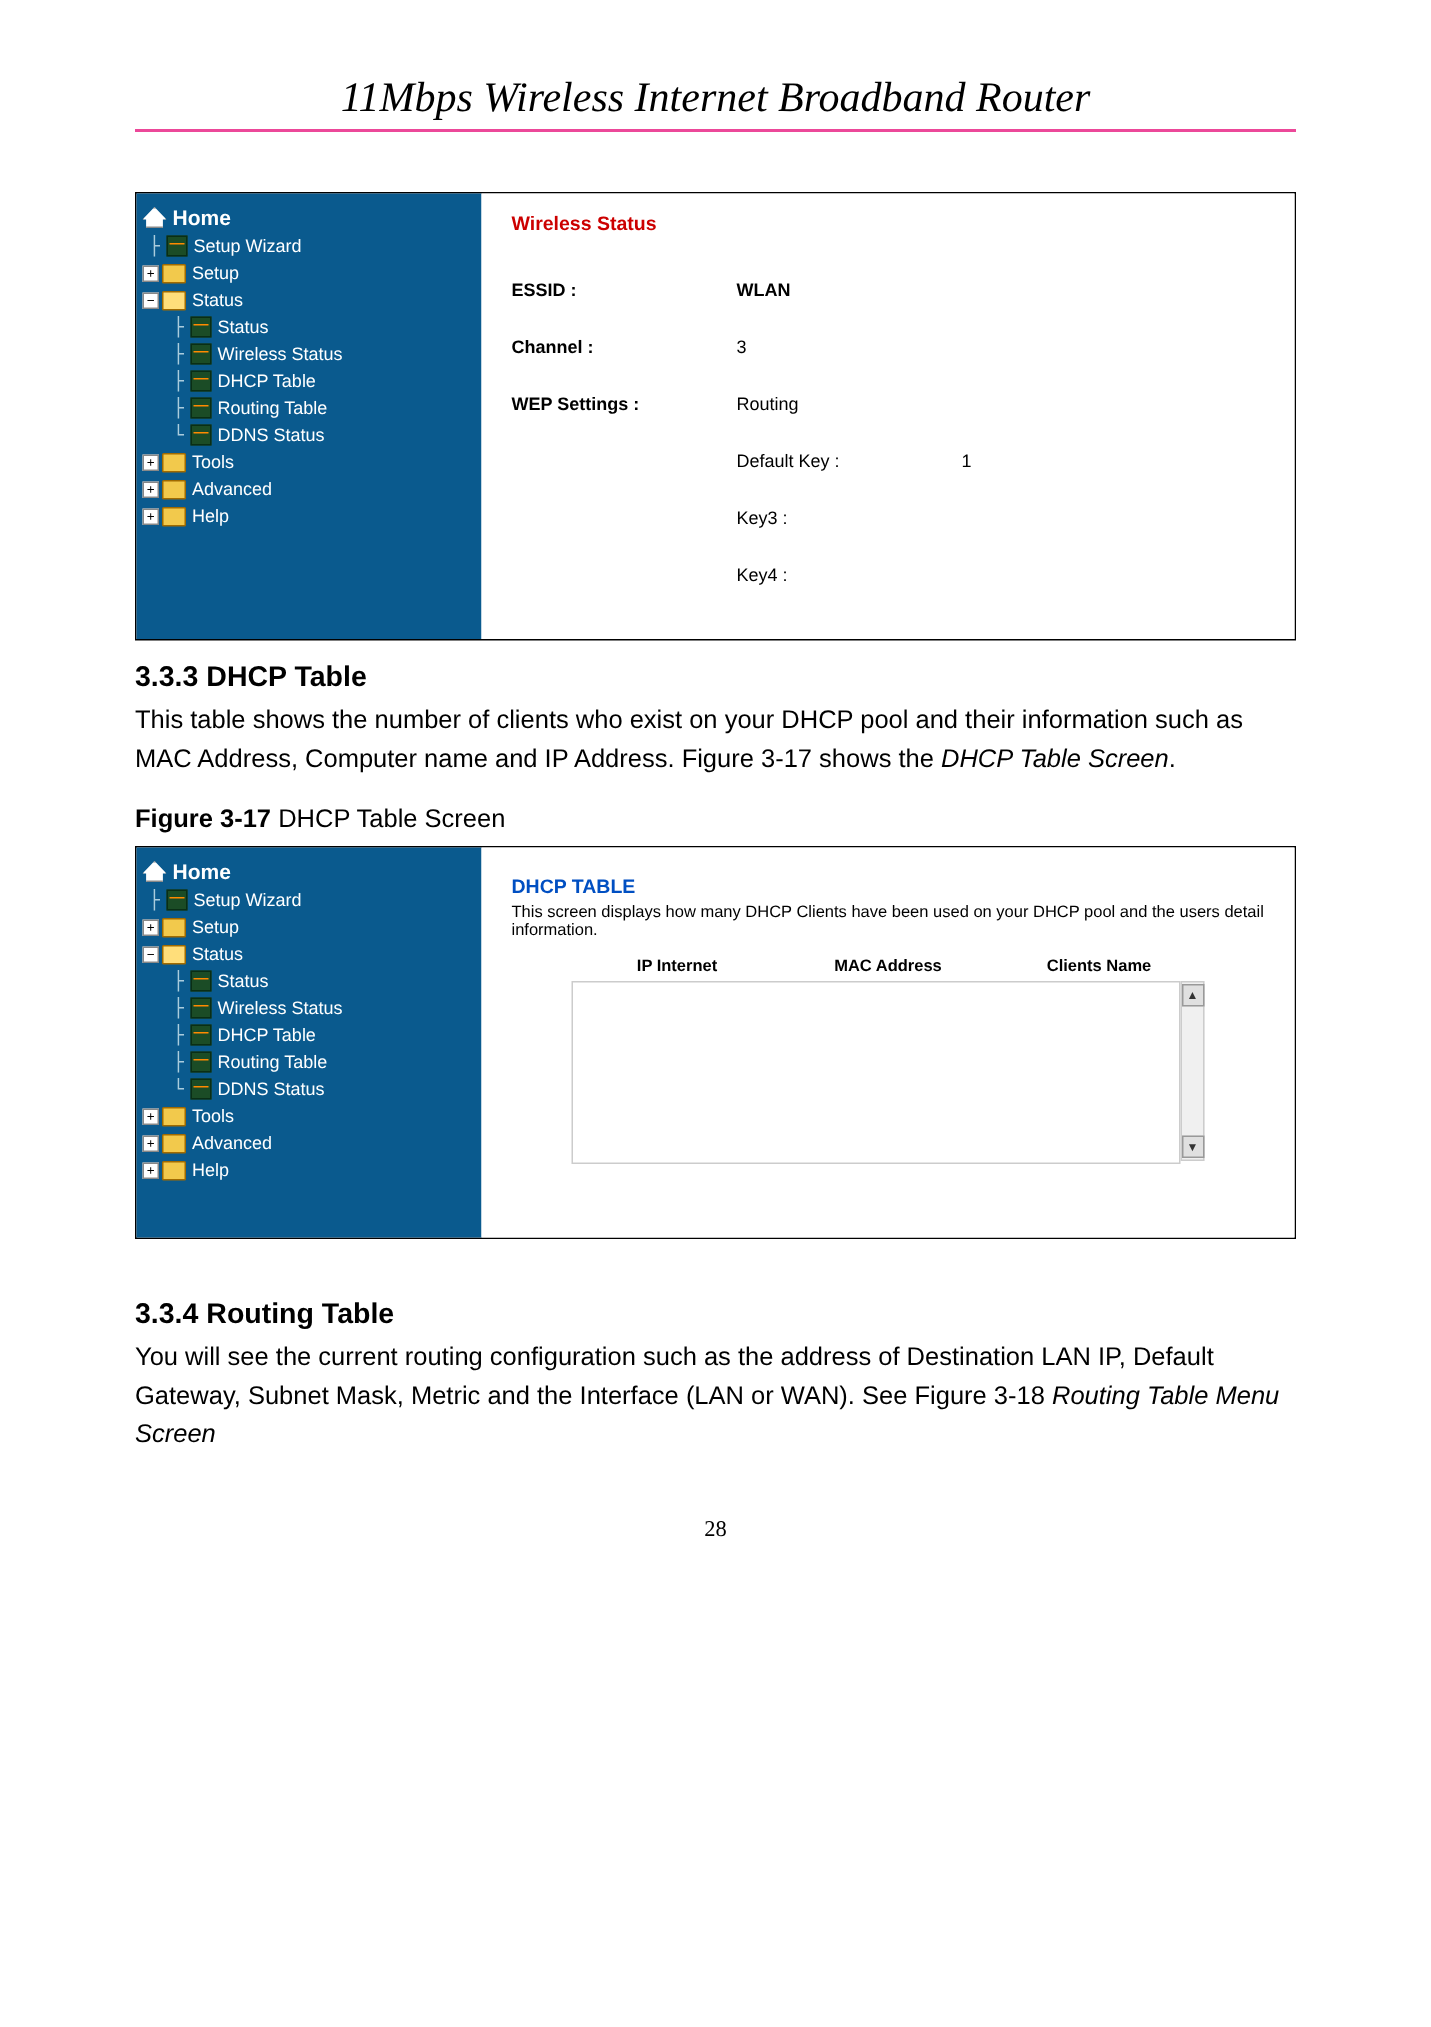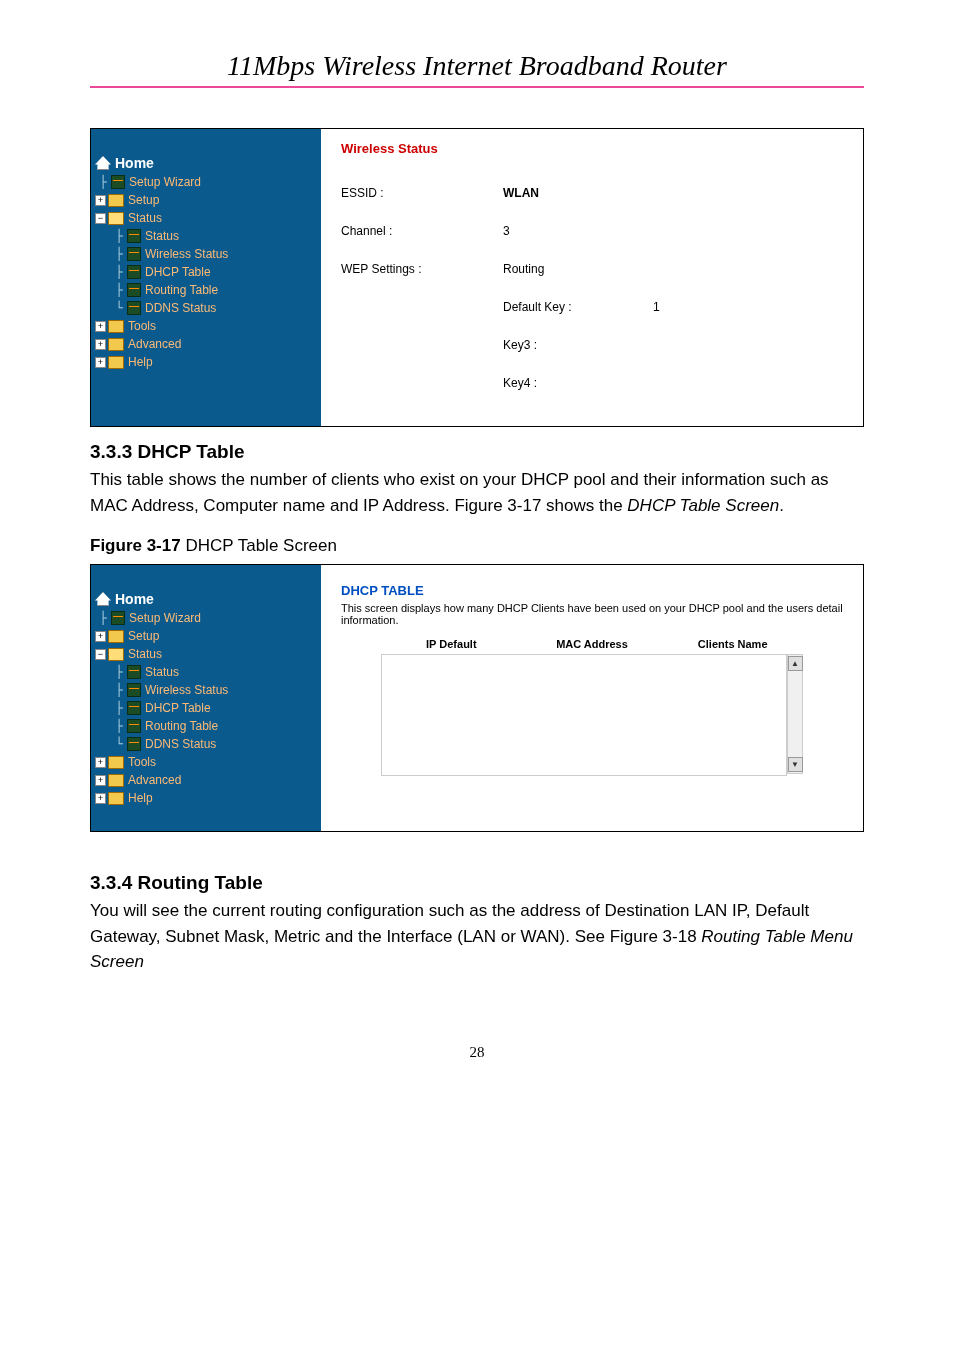--- a/index.html
+++ b/index.html
@@ -22,21 +22,21 @@
     margin-bottom: 40px;
   }
   .figure-frame {
     border: 1px solid #000;
     display: flex;
     margin-bottom: 10px;
   }
   .nav-pane {
     width: 230px;
     background: #0a5a8e;
-    padding: 24px 4px;
+    padding: 6px 4px;
     font-family: Tahoma, Arial, sans-serif;
     font-size: 12px;
     color: #fff;
     min-height: 270px;
     box-sizing: border-box;
   }
   .nav-row { display: flex; align-items: center; padding: 2px 0; }
   .tree-line { width:16px; text-align:center; color:#aaccdd; font-family: monospace; }
   .expand-box {
     width: 9px; height: 9px; border: 1px solid #888; background: #fff;
@@ -55,42 +55,42 @@
   }
   .page-icon::after {
     content: ''; position: absolute; left:1px; top:4px; width:10px; height:1px; background: #ff8a00;
   }
   .home-icon {
     width: 14px; height: 12px; margin-right:4px;
     background: #fff; border:1px solid #888;
     clip-path: polygon(50% 0, 100% 60%, 85% 60%, 85% 100%, 15% 100%, 15% 60%, 0 60%);
   }
   .nav-home { font-weight: bold; font-size: 14px; color: #fff; }
-  .nav-link { color: #fdba74; cursor: pointer; text-align: right; }
+  .nav-link { color: #ffffff; cursor: pointer; text-align: right; }
   .content-pane { flex: 1; padding: 12px 20px; font-family: Verdana, Arial, sans-serif; font-size: 12px; background: #fff; }
   
   .ws-heading { color: #c00; font-weight: bold; font-size: 13px; margin-bottom: 30px; }
   .ws-row { display: flex; margin-bottom: 24px; }
-  .ws-label { width: 162px; font-weight: normal; }
+  .ws-label { width: 150px; font-weight: bold; }
   .ws-val { width: 150px; }
   
   .dhcp-heading { color: #004fc2; font-weight: bold; font-size: 13px; margin-top:6px; }
   .dhcp-desc { font-size: 11px; margin-top: 4px; margin-bottom: 12px; }
   .dhcp-header { display:flex; font-weight:bold; font-size:11px; text-align:center; padding: 0 40px; }
   .dhcp-col { flex:1; text-align:center; }
   .dhcp-body { border:1px solid #ccc; height:120px; margin: 4px 40px 0 40px; flex:1; }
   .dhcp-scroll { width:16px; background:#f0f0f0; border:1px solid #ccc; margin-top:4px; height:120px; display:flex; flex-direction:column; justify-content:space-between; align-items:center; padding:1px 0; box-sizing:border-box;}
   .scroll-btn { width:13px; height:13px; background:#e0e0e0; border:1px solid #999; display:flex; align-items:center; justify-content:center; font-size:8px; color:#333; }
   
   .section-heading { font-weight: bold; font-size: 19px; margin-top: 14px; margin-bottom: 4px; }
   .body-text { line-height: 1.5; margin-bottom: 6px; }
   .italic { font-style: italic; }
   .figure-caption { margin: 18px 0 8px 0; }
   .figure-caption b { font-weight: bold; }
-  .page-num { text-align: center; font-family: "Times New Roman", serif; font-size: 15px; margin-top: 69px; }
+  .page-num { text-align: center; font-family: "Times New Roman", serif; font-size: 15px; margin-top: 43px; }
 </style>
 </head>
 <body>
 
 <div class="page-title">11Mbps  Wireless  Internet  Broadband  Router</div>
 
 <div class="figure-frame">
   <div class="nav-pane">
     <div class="nav-row">
       <span class="home-icon"></span>
@@ -252,21 +252,21 @@
       <span class="expand-box">+</span>
       <span class="folder-icon"></span>
       <span class="nav-link">Help</span>
     </div>
   </div>
 
   <div class="content-pane">
     <div class="dhcp-heading">DHCP TABLE</div>
     <div class="dhcp-desc">This screen displays how many DHCP Clients have been used on your DHCP pool and the users detail information.</div>
     <div class="dhcp-header">
-      <div class="dhcp-col">IP Default</div>
+      <div class="dhcp-col">IP Internet</div>
       <div class="dhcp-col">MAC Address</div>
       <div class="dhcp-col">Clients Name</div>
     </div>
     <div style="display:flex; padding: 0 40px;">
       <div class="dhcp-body" style="margin:4px 0 0 0;"></div>
       <div class="dhcp-scroll">
         <div class="scroll-btn">▲</div>
         <div class="scroll-btn">▼</div>
       </div>
     </div>

